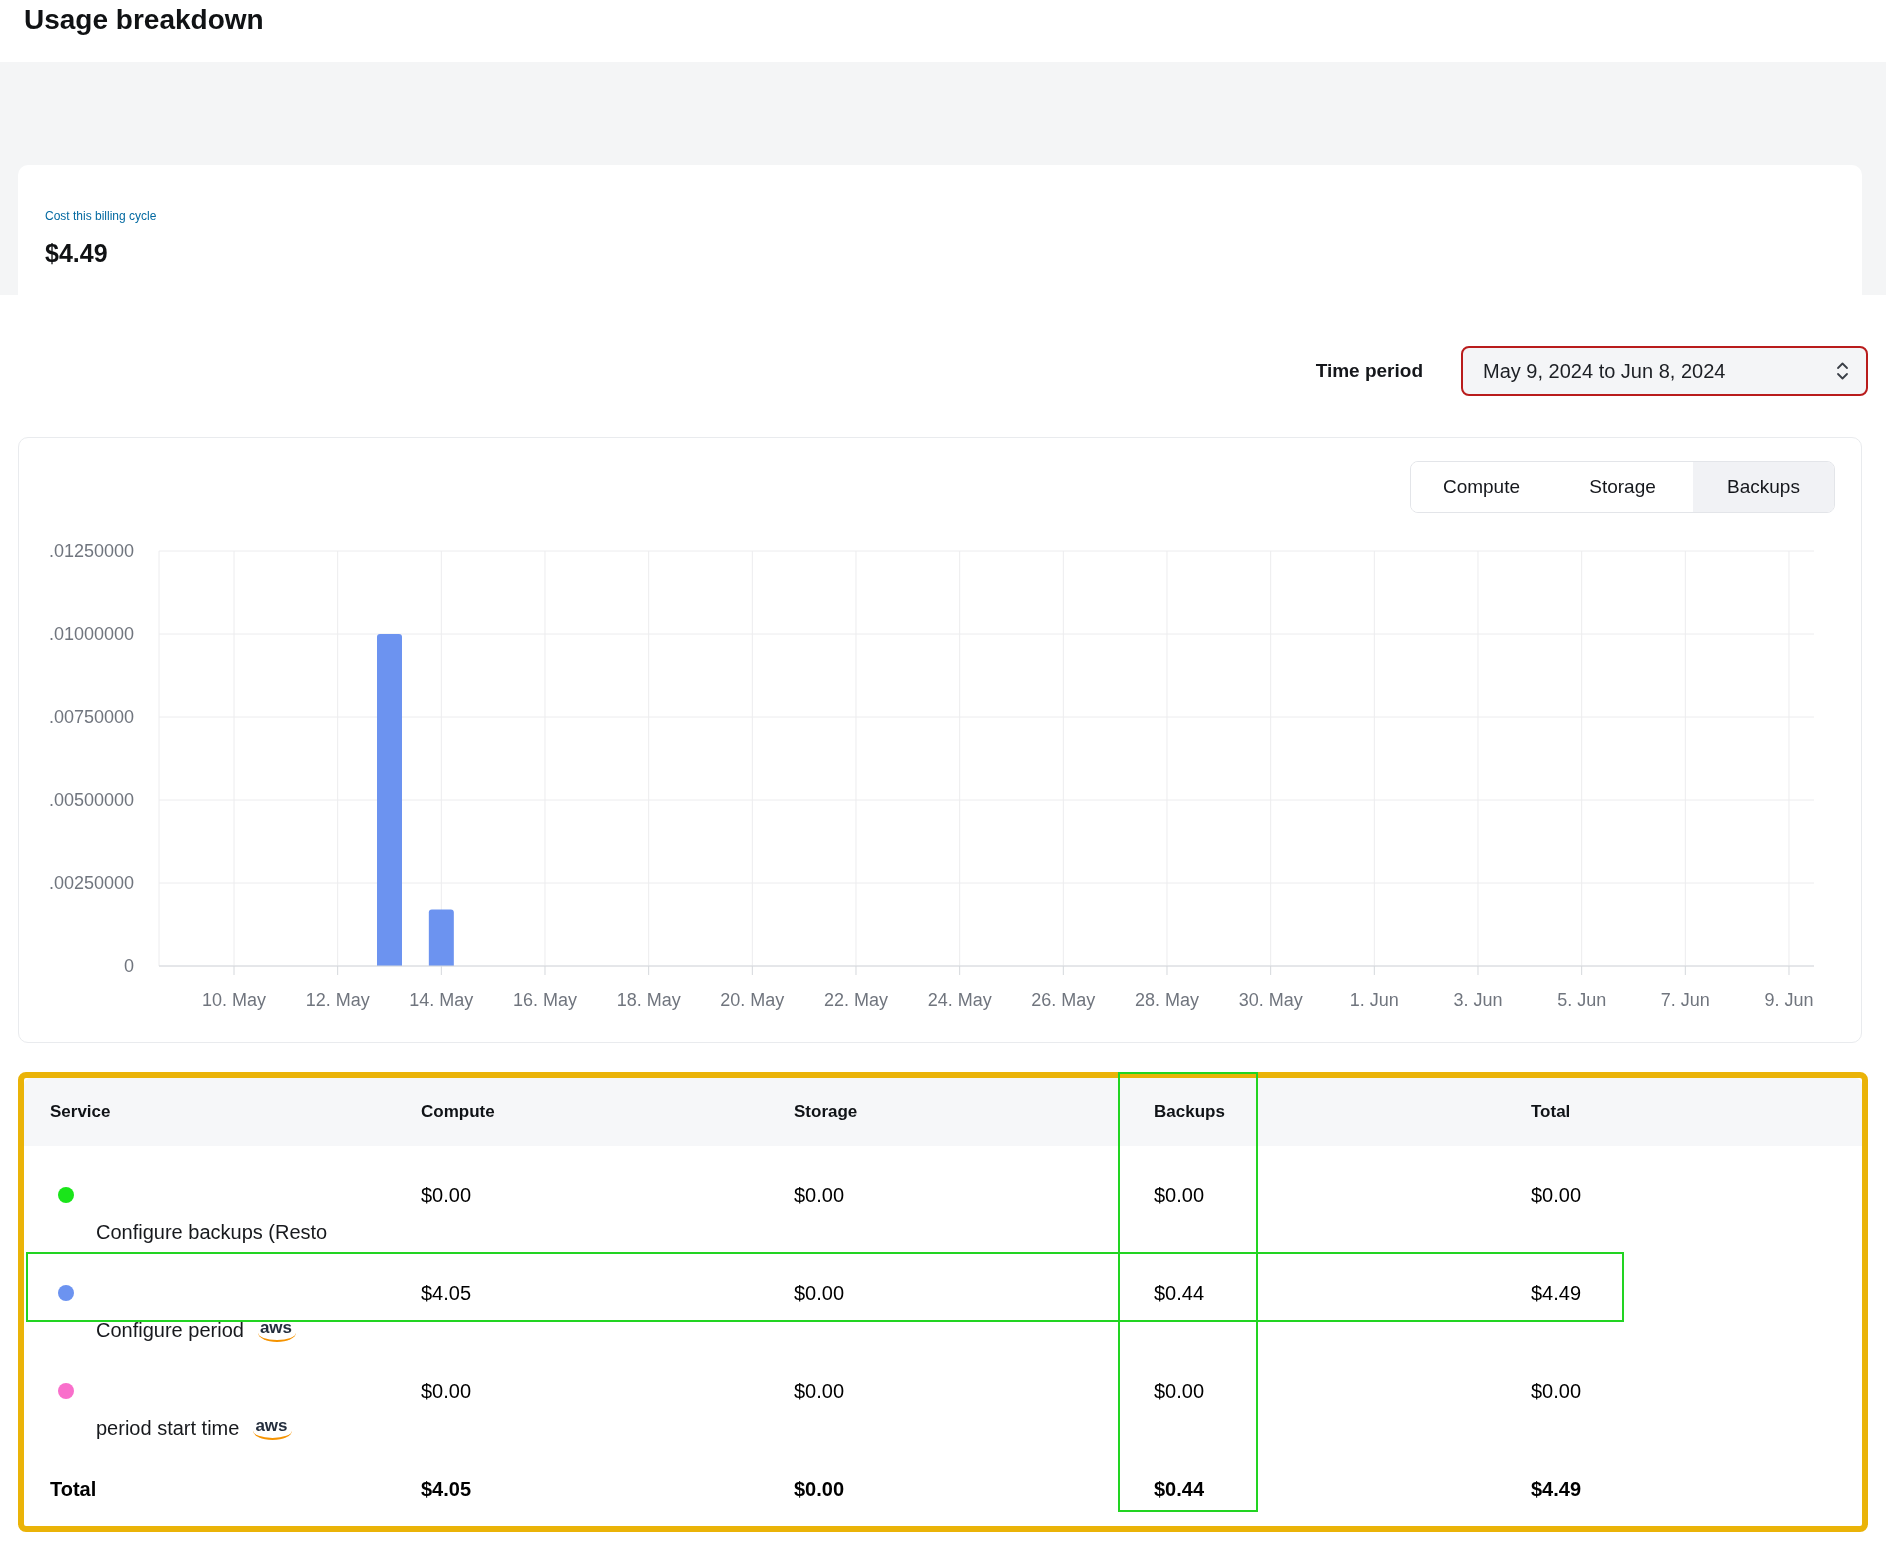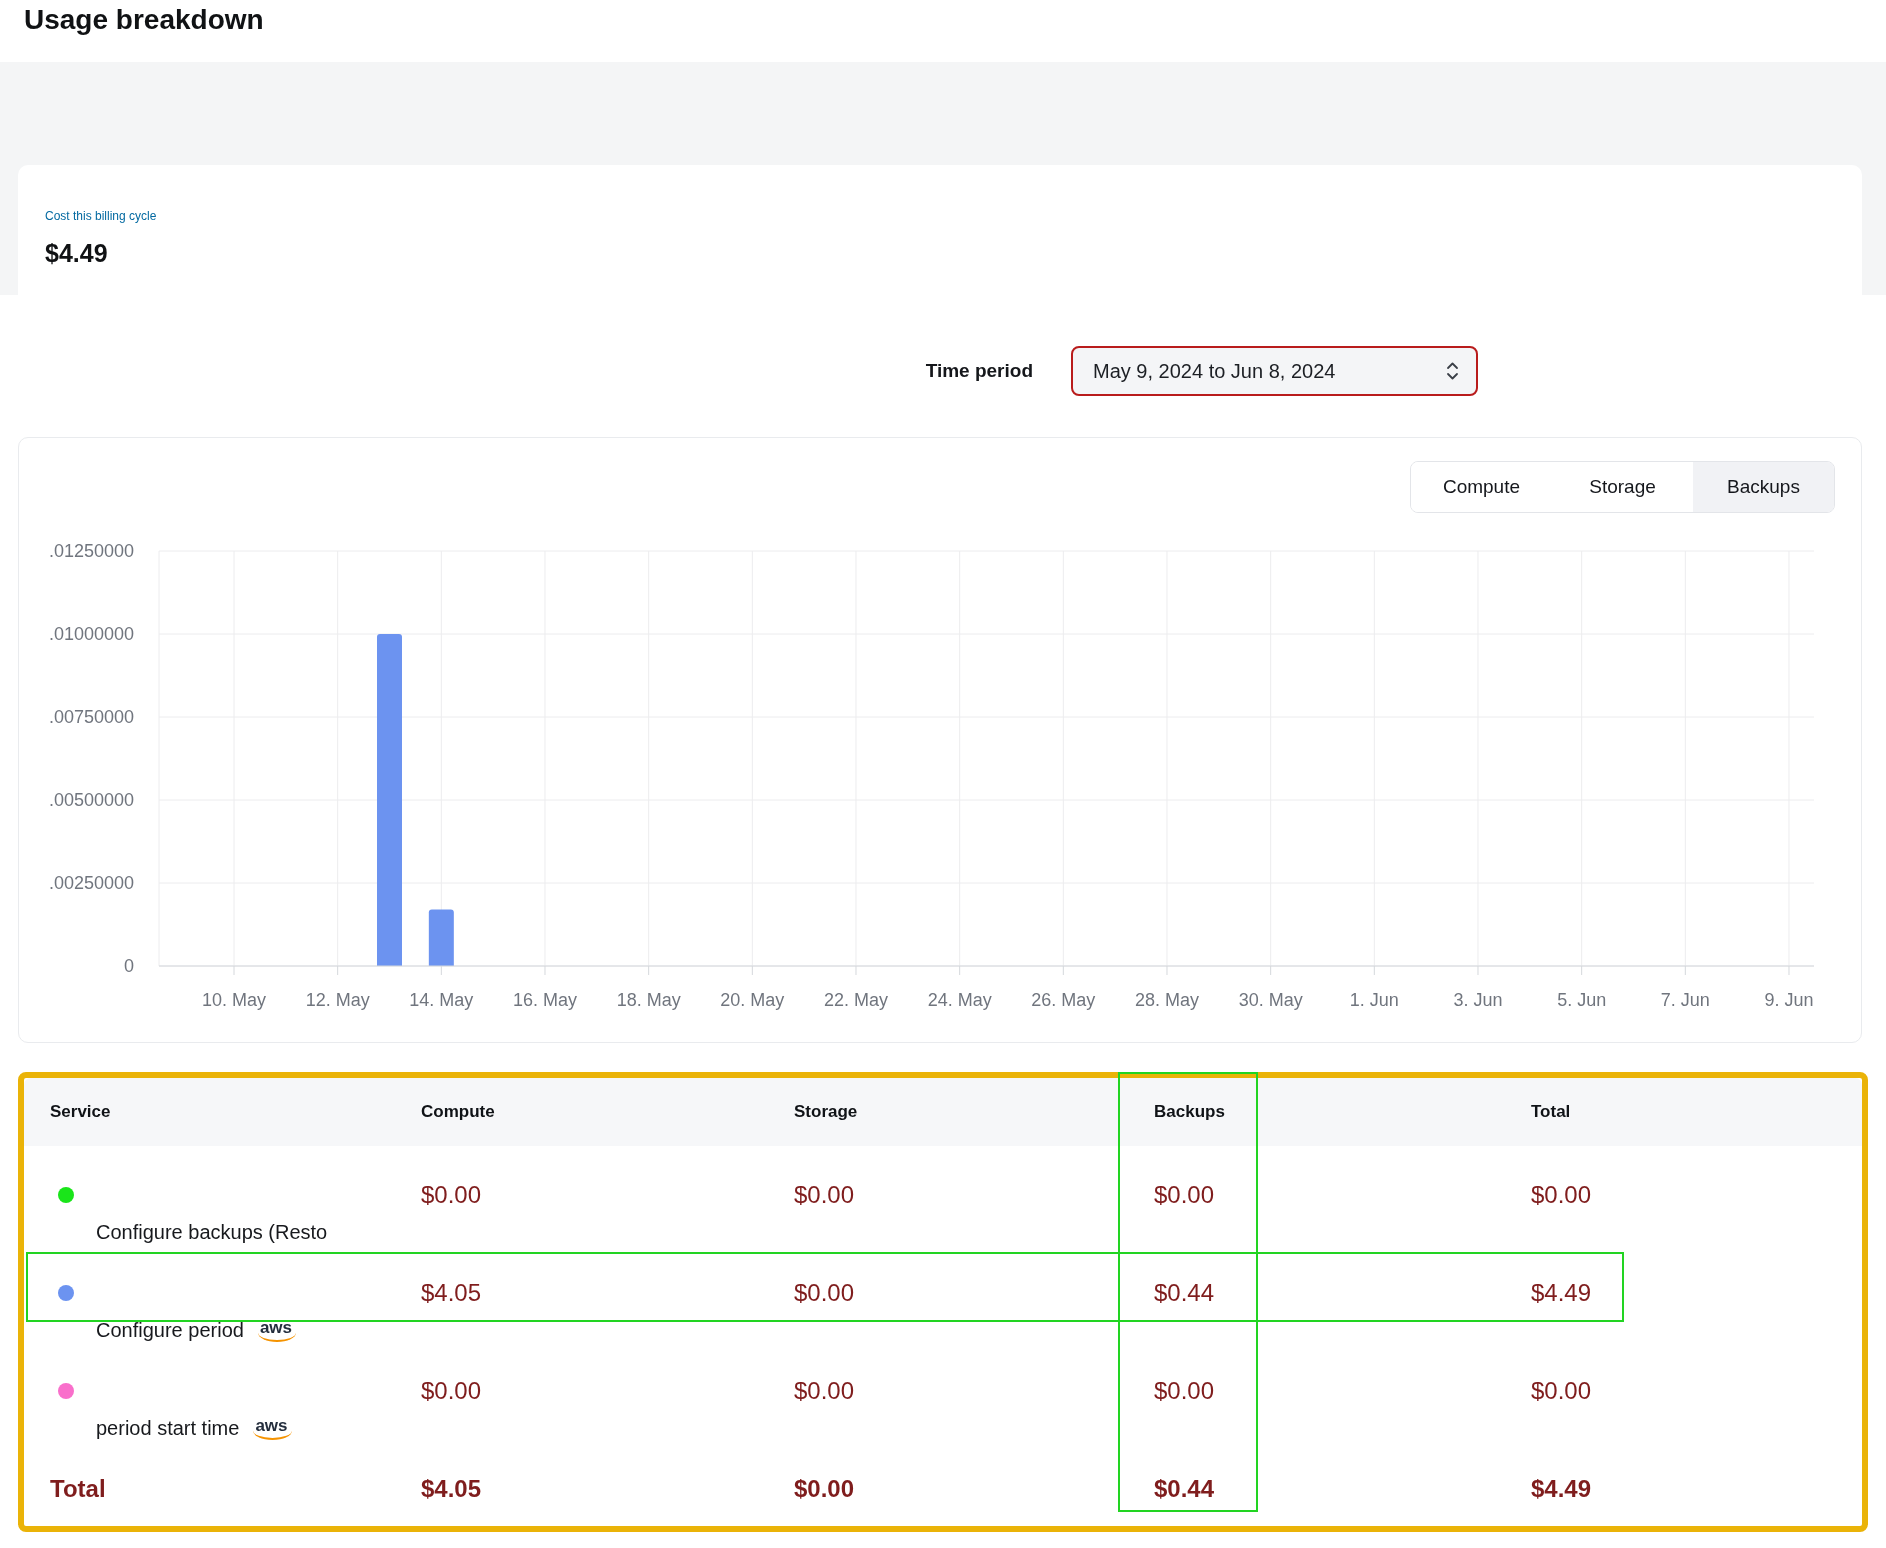--- a/index.html
+++ b/index.html
@@ -10,40 +10,40 @@
   }
   .abs{position:absolute;}
   
   .page-title{left:24px;top:4px;font-size:28px;font-weight:700;color:#101214;}
   
   .gray-band{left:0;top:62px;width:1886px;height:233px;background:#f4f5f6;}
   .cost-card{left:18px;top:103px;width:1844px;height:152px;background:#fff;border-radius:10px;}
   .cost-label{left:27px;top:44px;font-size:12px;color:#0369a1;text-align:right;}
   .cost-value{left:27px;top:74px;font-size:25px;font-weight:700;color:#101214;}
   
-  .time-row{left:0;top:346px;width:1478px;height:50px;display:flex;justify-content:flex-end;align-items:center;gap:38px;}
+  .time-row{left:0;top:346px;width:1868px;height:50px;display:flex;justify-content:flex-end;align-items:center;gap:38px;}
   .time-label{font-size:19px;font-weight:700;color:#15171b;}
   .time-select{
     width:407px;height:50px;box-sizing:border-box;background:#f4f5f7;border:2px solid #b91c1c;
     border-radius:8px;display:flex;align-items:center;justify-content:space-between;
     padding:0 16px 0 20px;cursor:pointer;text-align:right;
   }
   .time-select-value{font-size:20px;color:#1c1f24;}
   
   .chart-card{left:18px;top:437px;width:1844px;height:606px;background:#fff;border:1px solid #e9ebee;border-radius:10px;box-sizing:border-box;}
   .tabs{position:absolute;left:1391px;top:23px;height:50px;display:flex;border:1px solid #e3e5e9;border-radius:8px;overflow:hidden;background:#fff;}
   .tab{width:141px;display:flex;align-items:center;justify-content:center;font-size:19px;color:#15171c;cursor:pointer;background:#fff;}
   .tab.selected{background:#f1f2f5;}
   #chart-svg{position:absolute;left:0;top:0;}
   
   .table-card{left:18px;top:1072px;width:1850px;height:460px;background:#fff;border:6px solid #eab308;border-radius:8px;box-sizing:border-box;}
   .thead{position:absolute;left:0;top:0;width:100%;height:68px;background:#f6f7f9;border-radius:7px 7px 0 0;}
   .th{position:absolute;top:0;height:68px;line-height:68px;font-size:17px;font-weight:700;color:#101317;}
   .trow{position:absolute;left:0;width:100%;height:98px;}
-  .td{position:absolute;top:0;height:98px;line-height:98px;font-size:24px;color:#7f1d1d;}
+  .td{position:absolute;top:0;height:98px;line-height:98px;font-size:20px;color:#000000;}
   .td.bold{font-weight:700;}
   .dot{position:absolute;top:41px;width:16px;height:16px;border-radius:50%;}
   .service-cell{position:absolute;top:0;height:98px;display:flex;align-items:flex-end;gap:16px;}
   .service-name{font-size:20px;color:#17191d;white-space:nowrap;overflow:hidden;max-width:272px;display:inline-block;}
   .aws-badge{position:relative;display:inline-block;font-size:17px;font-weight:700;color:#242e3d;letter-spacing:0;line-height:14px;padding-bottom:7px;}
   .aws-badge::after{
     content:"";position:absolute;left:-2px;right:-4px;bottom:0;height:9px;
     border-bottom:2.5px solid #f59300;border-radius:0 0 60% 60%/0 0 100% 100%;
   }
   

